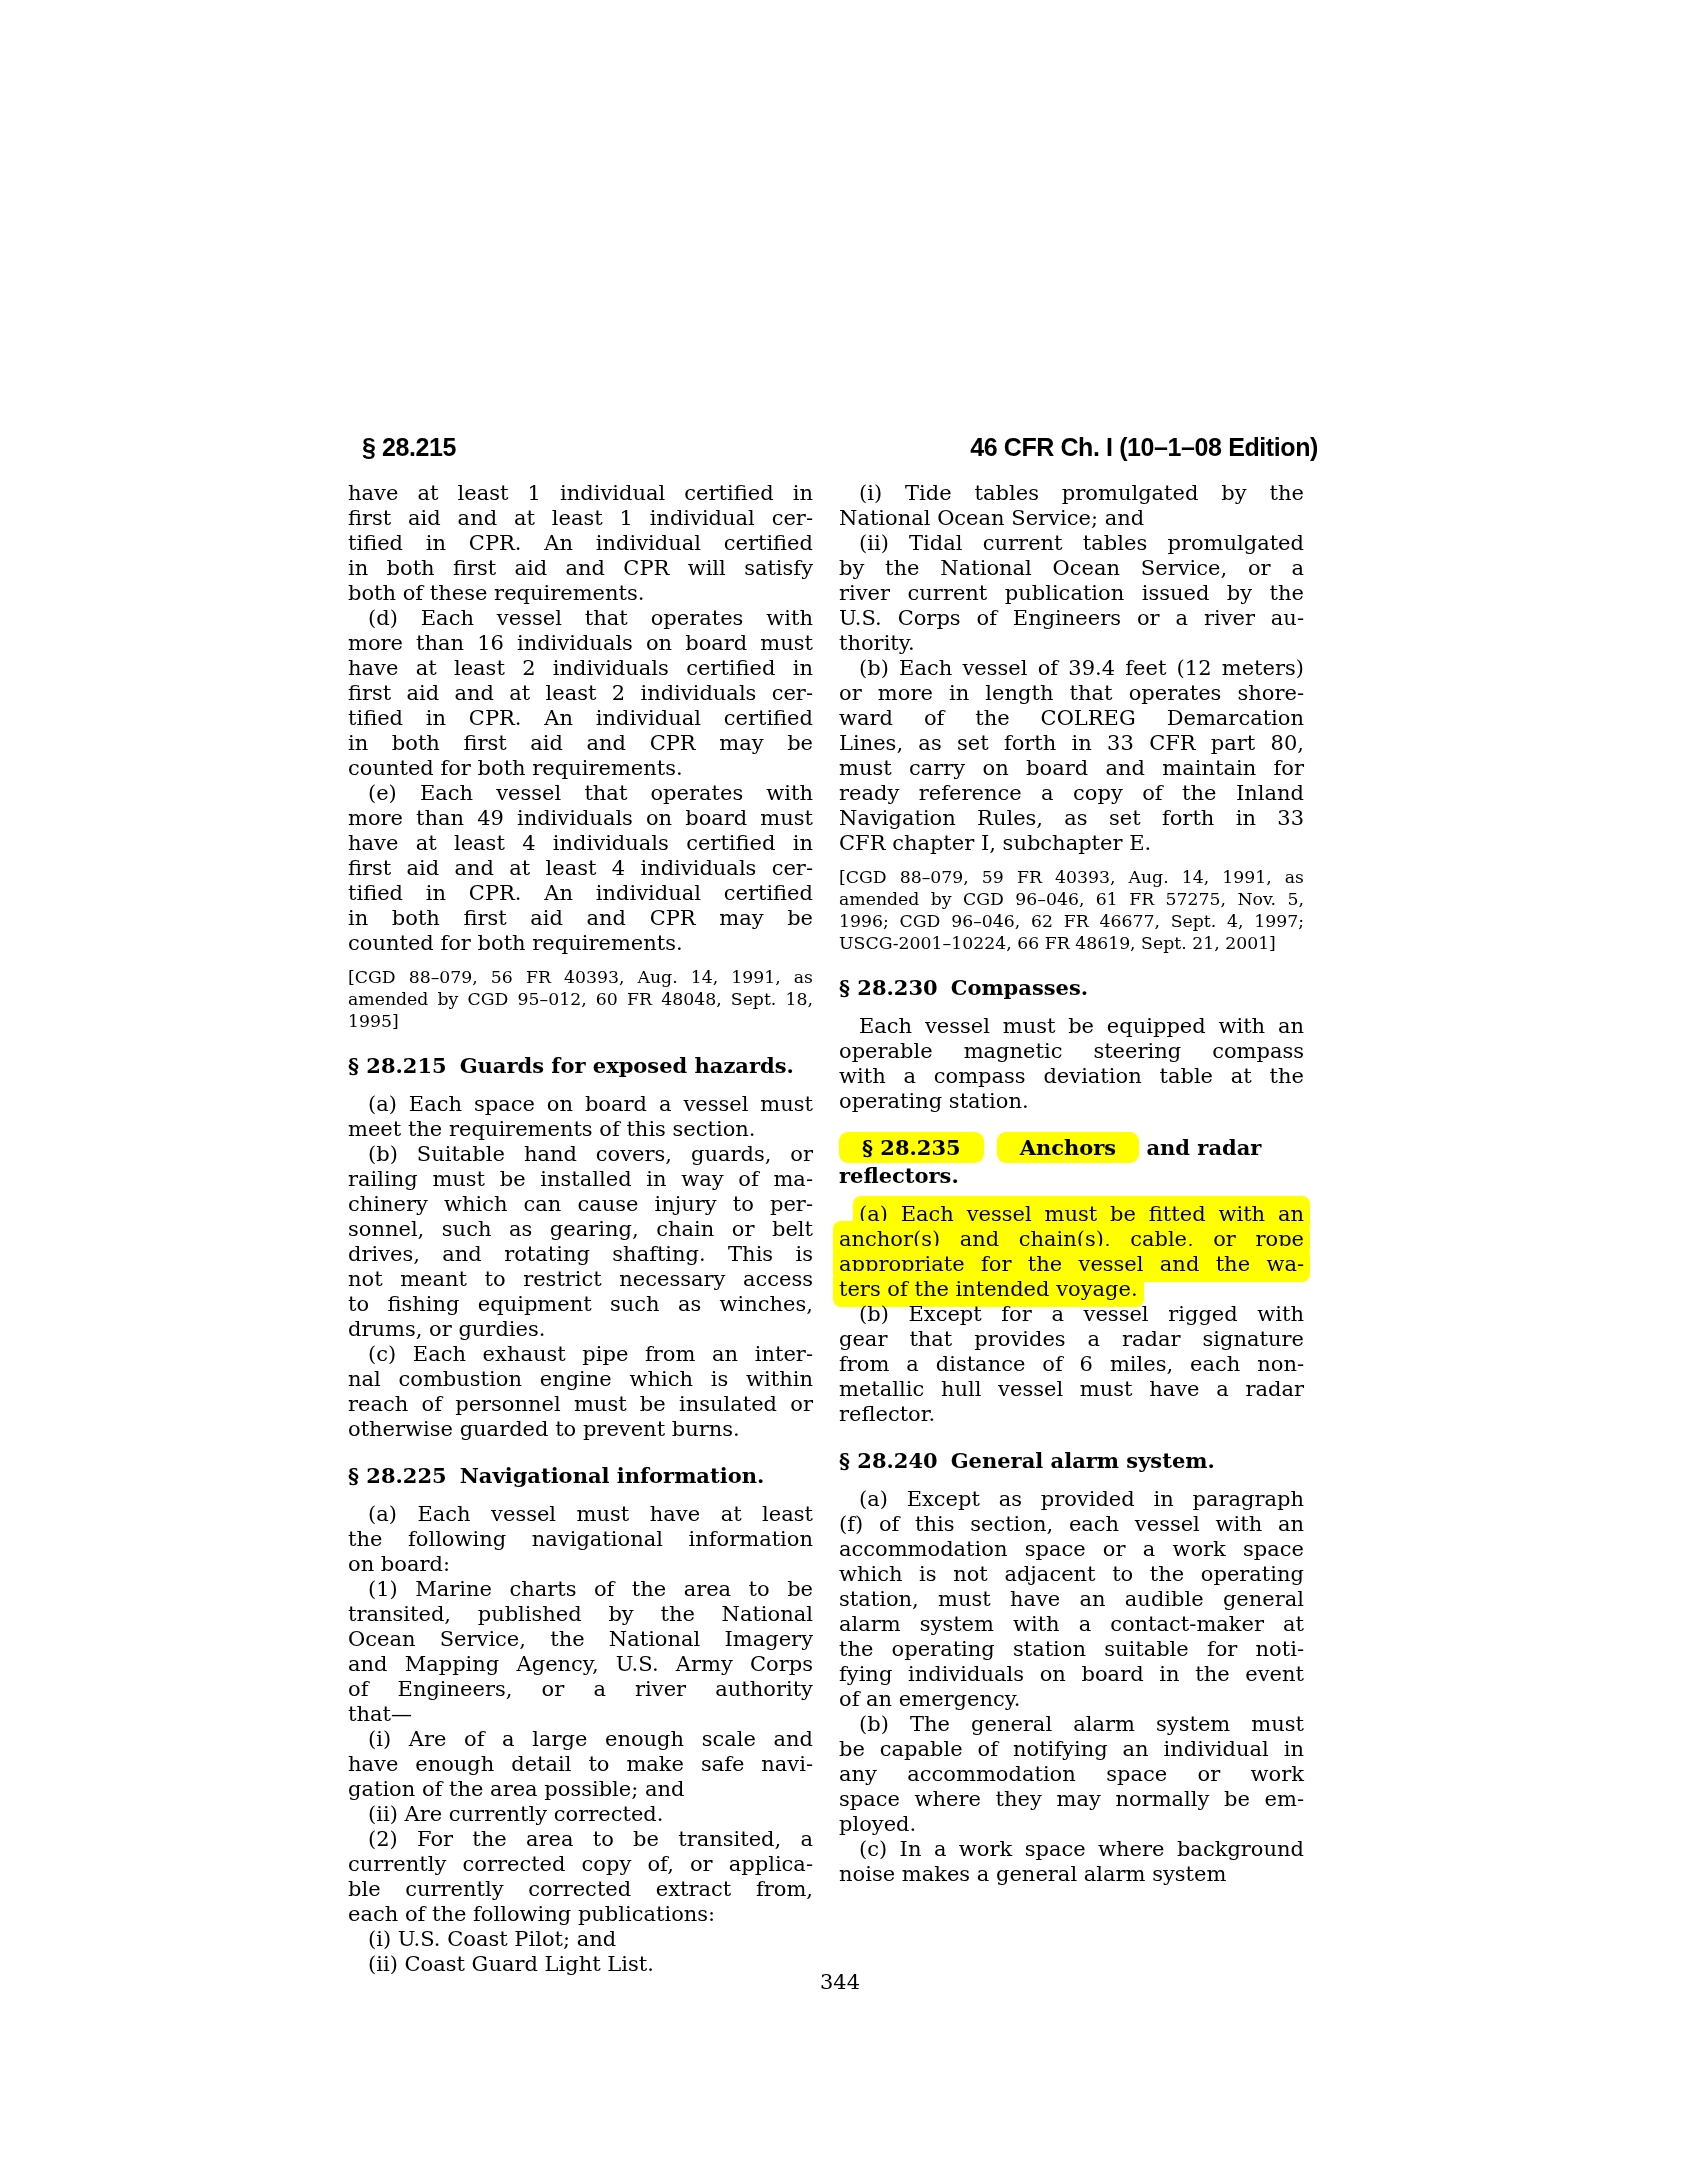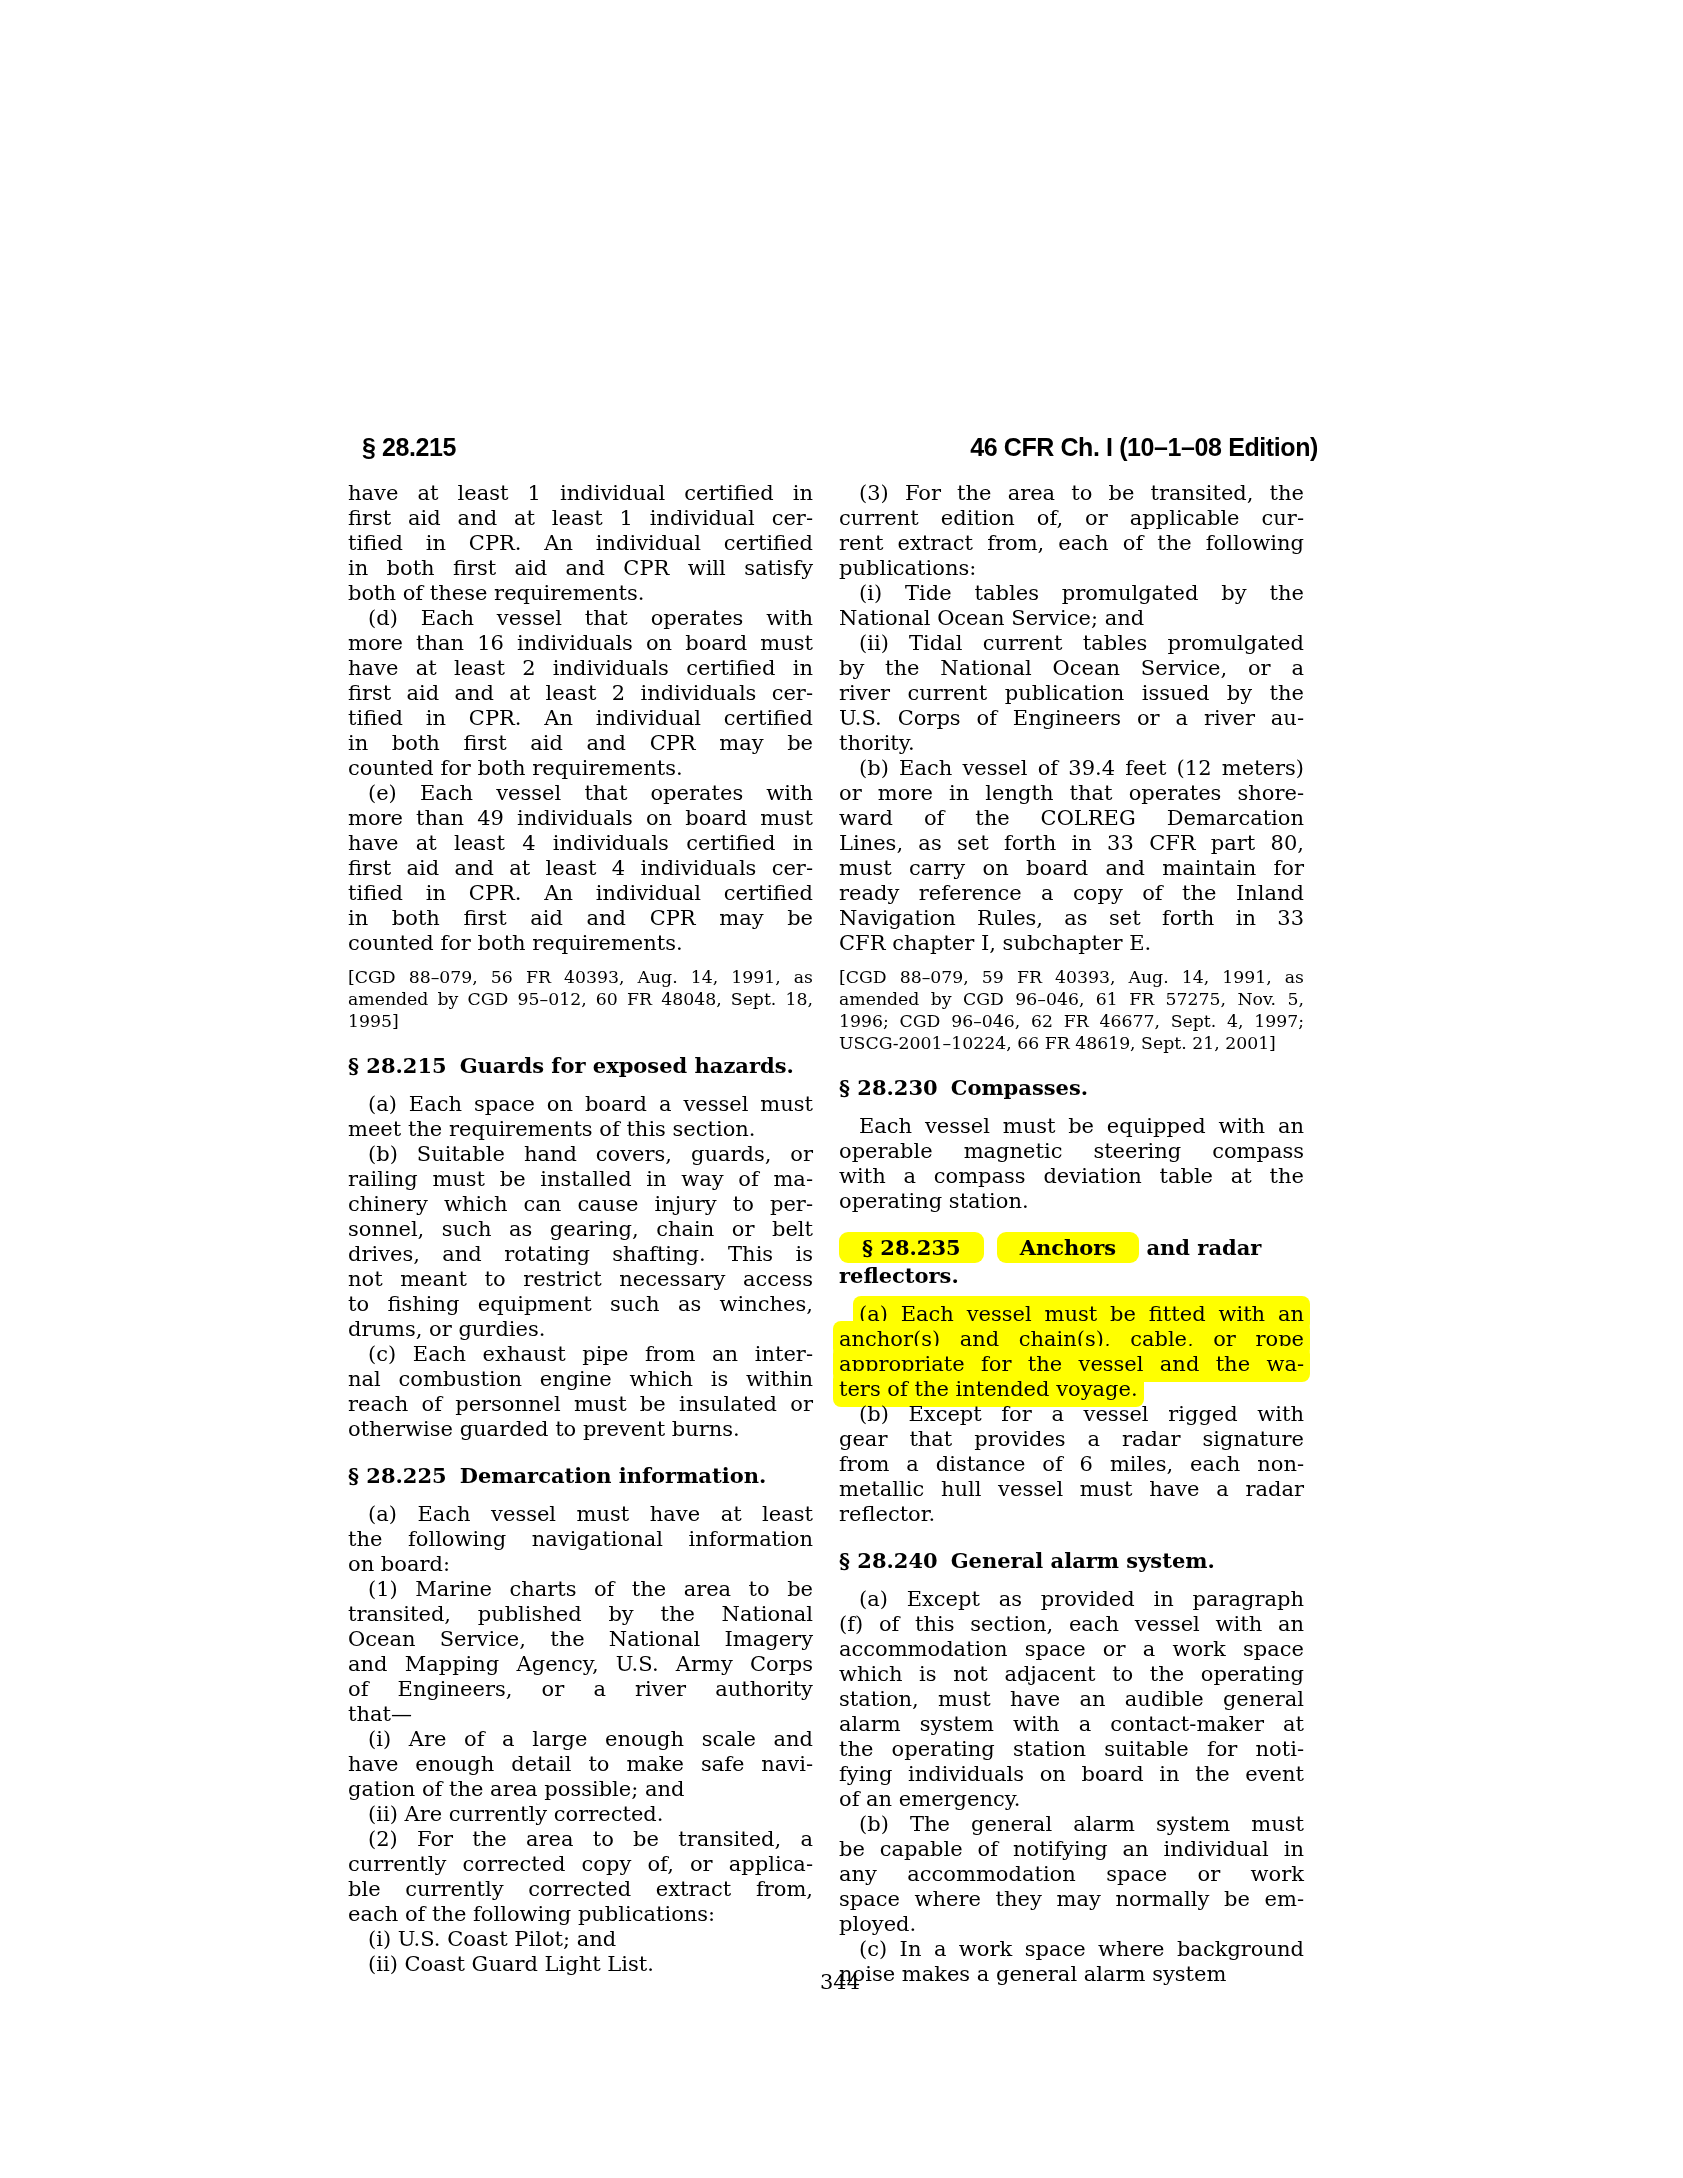--- a/index.html
+++ b/index.html
@@ -129,21 +129,21 @@
           <div class="line"><span class="txt">not meant to restrict necessary access</span></div>
           <div class="line"><span class="txt">to fishing equipment such as winches,</span></div>
           <div class="line last"><span class="txt">drums, or gurdies.</span></div>
         </div>
         <div class="para">
           <div class="line indent"><span class="txt">(c) Each exhaust pipe from an inter-</span></div>
           <div class="line"><span class="txt">nal combustion engine which is within</span></div>
           <div class="line"><span class="txt">reach of personnel must be insulated or</span></div>
           <div class="line last"><span class="txt">otherwise guarded to prevent burns.</span></div>
         </div>
-        <div class="heading"><span class="num">§ 28.225</span><span>Demarcation information.</span></div>
+        <div class="heading"><span class="num">§ 28.225</span><span>Navigational information.</span></div>
         <div class="para">
           <div class="line indent"><span class="txt">(a) Each vessel must have at least</span></div>
           <div class="line"><span class="txt">the following navigational information</span></div>
           <div class="line last"><span class="txt">on board:</span></div>
         </div>
         <div class="para">
           <div class="line indent"><span class="txt">(1) Marine charts of the area to be</span></div>
           <div class="line"><span class="txt">transited, published by the National</span></div>
           <div class="line"><span class="txt">Ocean Service, the National Imagery</span></div>
           <div class="line"><span class="txt">and Mapping Agency, U.S. Army Corps</span></div>
@@ -165,26 +165,20 @@
           <div class="line last"><span class="txt">each of the following publications:</span></div>
         </div>
         <div class="para">
           <div class="line last indent"><span class="txt">(i) U.S. Coast Pilot; and</span></div>
         </div>
         <div class="para">
           <div class="line last indent"><span class="txt">(ii) Coast Guard Light List.</span></div>
         </div>
       </div>
     <div class="col" id="col-right">
-        <div class="para">
-          <div class="line indent"><span class="txt">(3) For the area to be transited, the</span></div>
-          <div class="line"><span class="txt">current edition of, or applicable cur-</span></div>
-          <div class="line"><span class="txt">rent extract from, each of the following</span></div>
-          <div class="line last"><span class="txt">publications:</span></div>
-        </div>
         <div class="para">
           <div class="line indent"><span class="txt">(i) Tide tables promulgated by the</span></div>
           <div class="line last"><span class="txt">National Ocean Service; and</span></div>
         </div>
         <div class="para">
           <div class="line indent"><span class="txt">(ii) Tidal current tables promulgated</span></div>
           <div class="line"><span class="txt">by the National Ocean Service, or a</span></div>
           <div class="line"><span class="txt">river current publication issued by the</span></div>
           <div class="line"><span class="txt">U.S. Corps of Engineers or a river au-</span></div>
           <div class="line last"><span class="txt">thority.</span></div>

